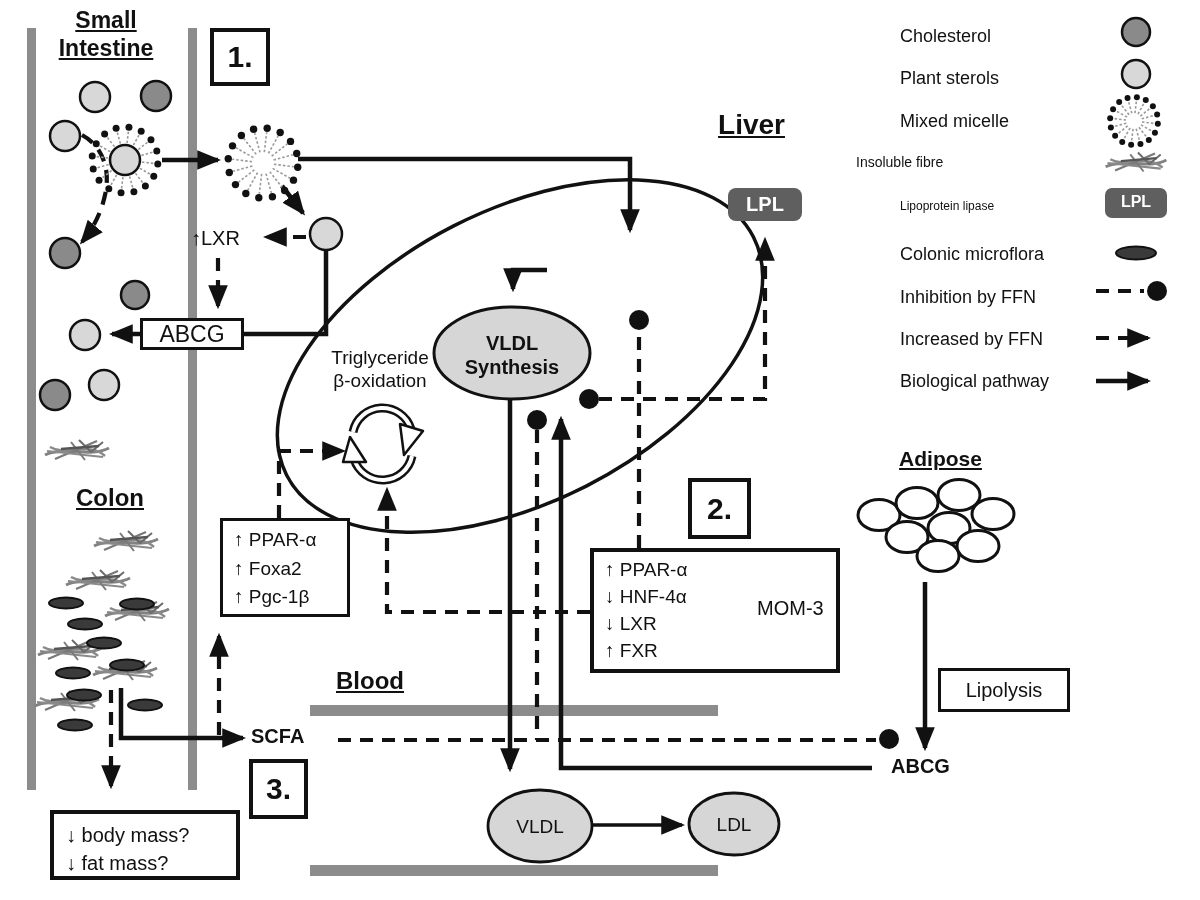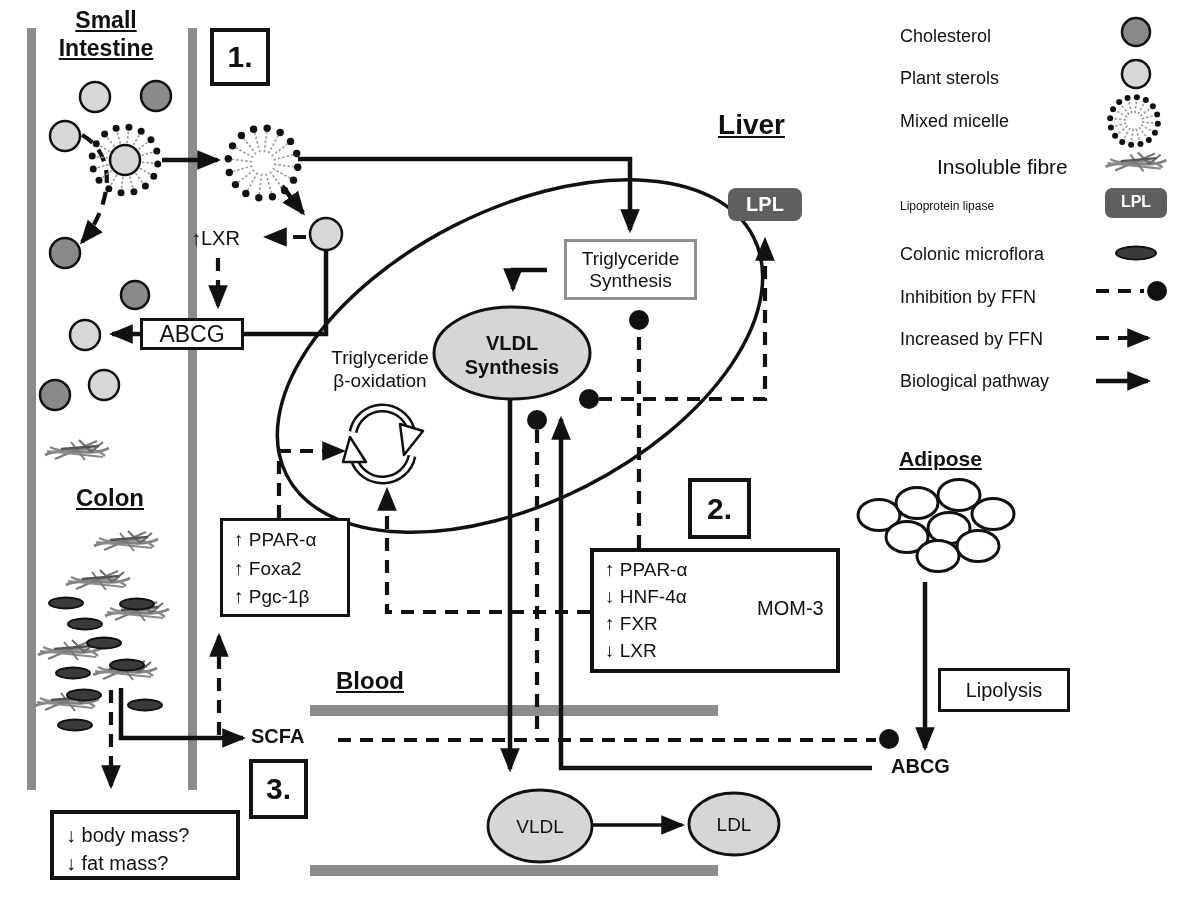--- a/index.html
+++ b/index.html
@@ -286,38 +286,37 @@
   <div class="lbl b u c" style="left:68px;top:483px;width:84px;font-size:24px">Colon</div>
   <div class="lbl b u" style="left:336px;top:666px;font-size:24px">Blood</div>
   <div class="lbl b u c" style="left:891px;top:446px;width:99px;font-size:21px">Adipose</div>
 
   <div class="bx thick flex step" style="left:210px;top:28px;width:60px;height:58px">1.</div>
   <div class="bx thick flex step" style="left:688px;top:478px;width:63px;height:61px">2.</div>
   <div class="bx thick flex step" style="left:249px;top:759px;width:59px;height:60px">3.</div>
 
   <div class="lbl" style="left:191px;top:226px;font-size:20px">↑LXR</div>
   <div class="bx flex" style="left:140px;top:318px;width:104px;height:32px;font-size:23px">ABCG</div>
-  <div class="bx flex c" style="left:564px;top:239px;width:133px;height:61px;font-size:19px;border-color:#8f8f8f">Triglyceride Synthesis</div>
   <div class="lbl c" style="left:320px;top:346px;width:120px;font-size:19px">Triglyceride β-oxidation</div>
   <div class="lbl b c" style="left:450px;top:331px;width:124px;font-size:20px">VLDL Synthesis</div>
 
   <div class="bx" style="left:220px;top:518px;width:130px;height:99px">
     <div class="lines">
       <div>↑ PPAR-α</div>
       <div>↑ Foxa2</div>
       <div>↑ Pgc-1β</div>
     </div>
   </div>
 
   <div class="bx thick" style="left:590px;top:548px;width:250px;height:125px">
     <div class="lines" style="line-height:1.42">
       <div>↑ PPAR-α</div>
       <div>↓ HNF-4α</div>
+      <div>↓ LXR</div>
       <div>↑ FXR</div>
-      <div>↓ LXR</div>
     </div>
     <div class="lbl" style="left:163px;top:44px;font-size:20px;background:transparent">MOM-3</div>
   </div>
 
   <div class="bx thick" style="left:50px;top:810px;width:190px;height:70px;font-size:20px;padding:7px 16px 0 12px;line-height:1.4">
     <div>↓ body mass?</div>
     <div>↓ fat mass?</div>
   </div>
 
   <div class="bx flex" style="left:938px;top:668px;width:132px;height:44px;font-size:20px">Lipolysis</div>
@@ -327,19 +326,19 @@
 
   <div class="lbl c" style="left:488px;top:815px;width:104px;font-size:19px">VLDL</div>
   <div class="lbl c" style="left:692px;top:813px;width:84px;font-size:19px">LDL</div>
 
   <div class="lbl b c" style="left:728px;top:192px;width:74px;font-size:20px;color:#fff">LPL</div>
   <div class="lbl b c" style="left:1105px;top:192px;width:62px;font-size:16px;color:#fff">LPL</div>
 
   <div class="lbl" style="left:900px;top:26px;font-size:18px">Cholesterol</div>
   <div class="lbl" style="left:900px;top:68px;font-size:18px">Plant sterols</div>
   <div class="lbl" style="left:900px;top:111px;font-size:18px">Mixed micelle</div>
-  <div class="lbl" style="left:937px;top:154px;font-size:21px">Insoluble fibre</div>
+  <div class="lbl" style="left:856px;top:154px;font-size:14px">Insoluble fibre</div>
   <div class="lbl" style="left:900px;top:199px;font-size:12px">Lipoprotein lipase</div>
   <div class="lbl" style="left:900px;top:244px;font-size:18px">Colonic microflora</div>
   <div class="lbl" style="left:900px;top:287px;font-size:18px">Inhibition by FFN</div>
   <div class="lbl" style="left:900px;top:329px;font-size:18px">Increased by FFN</div>
   <div class="lbl" style="left:900px;top:371px;font-size:18px">Biological pathway</div>
 </div>
 
 </body></html>

